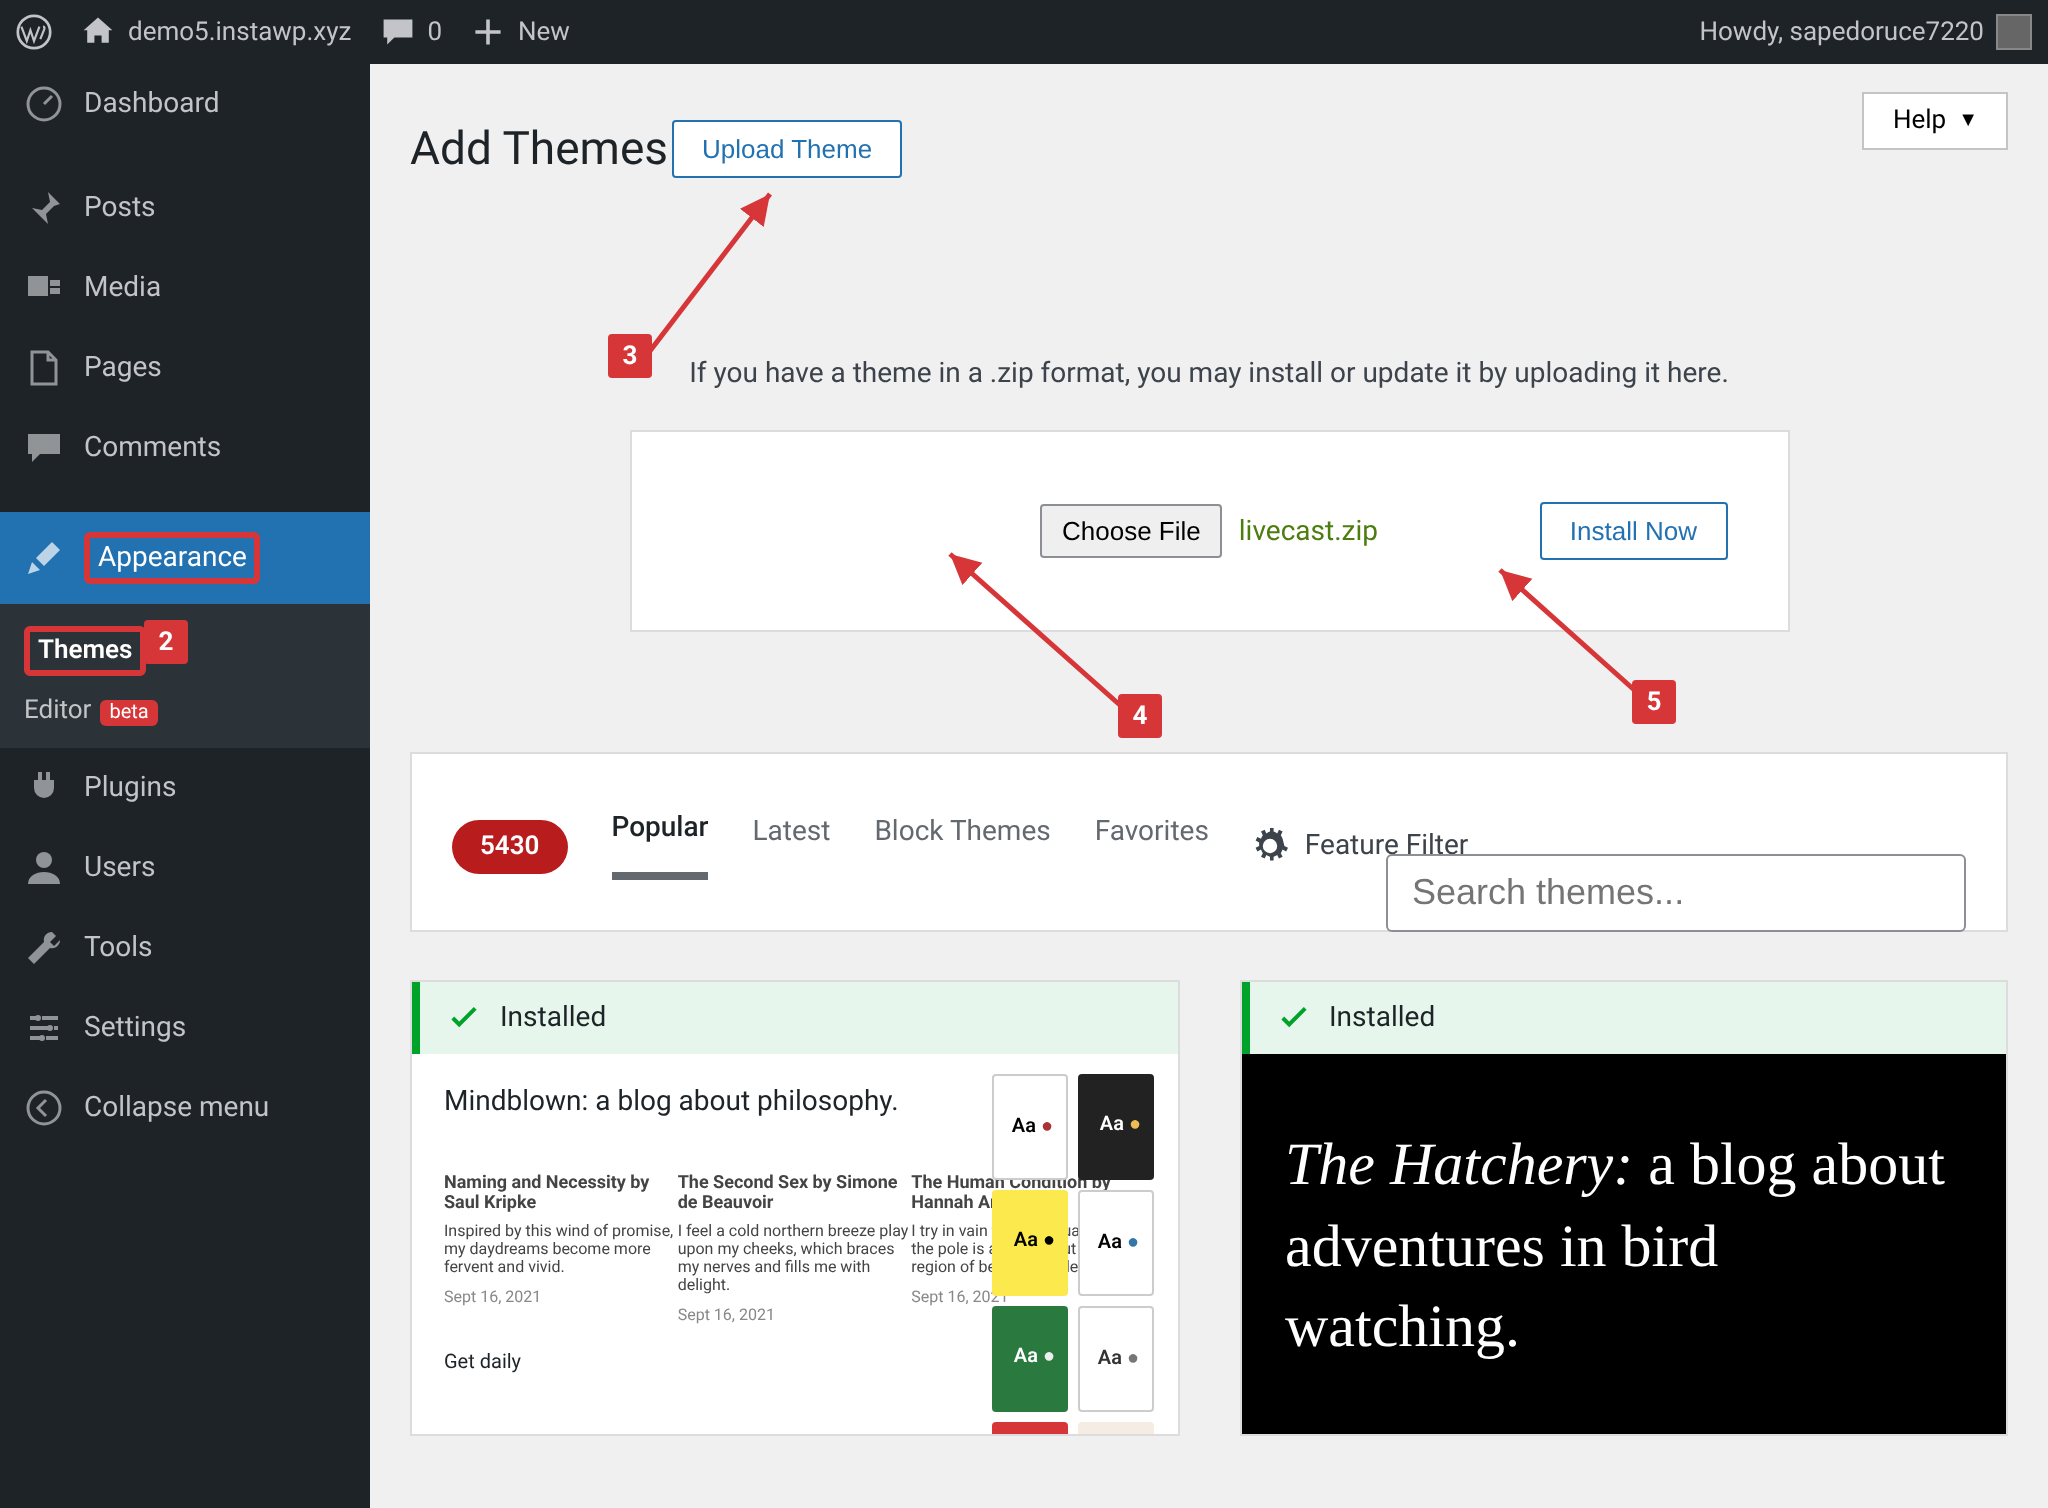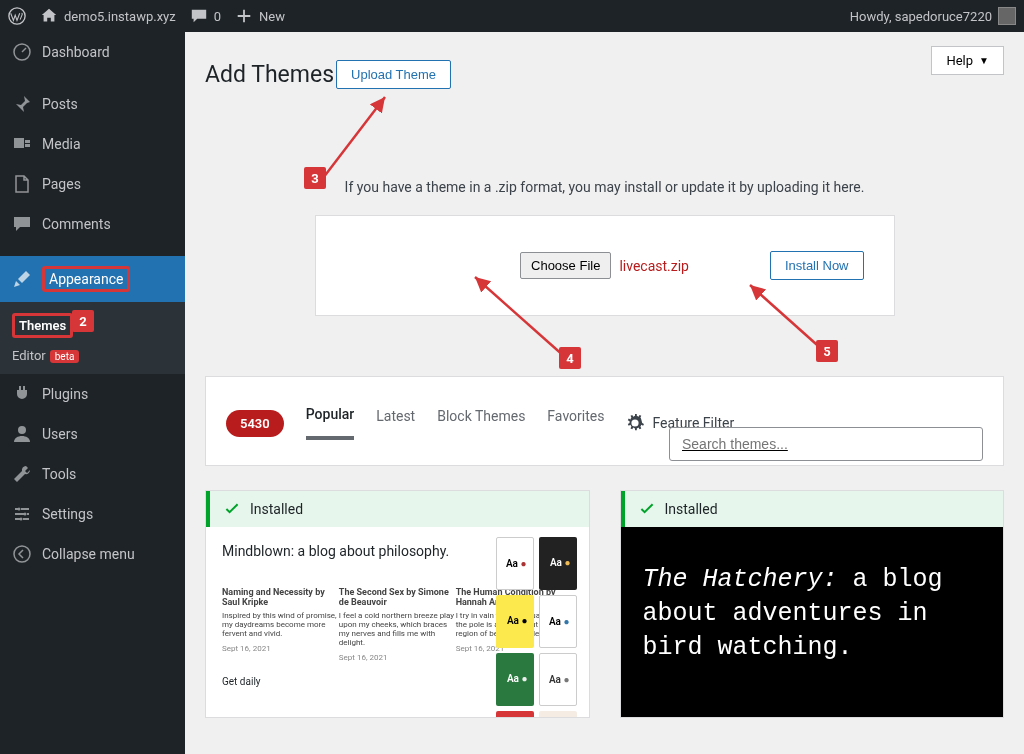--- a/index.html
+++ b/index.html
@@ -36,48 +36,48 @@
 .help-tab { position: absolute; right: 20px; top: 14px; background: #fff; border: 1px solid #c3c4c7; padding: 6px 14px; font-size: 13px; cursor: pointer; display: flex; align-items: center; gap: 6px;}
 .help-tab .arrow { font-size: 10px; }
 
 .page-title { font-size: 23px; font-weight: 400; color: #1d2327; display: flex; align-items: center; gap: 2px; margin-top: 8px; }
 .upload-btn { border: 1px solid #2271b1; color: #2271b1; background: #fff; padding: 6px 14px; font-size: 13px; cursor: pointer; border-radius: 2px; }
 
 .upload-zone { text-align: center; margin-top: 90px; }
 .upload-zone p { color: #3c434a; font-size: 14px; margin-bottom: 20px; }
 .upload-box { background: #fff; border: 1px solid #dcdcde; max-width: 580px; margin: 0 auto; padding: 36px 30px; display: flex; align-items: center; justify-content: center; gap: 8px; position:relative;}
 .choose-file { border: 1px solid #8c8f94; background: #efefef; padding: 5px 10px; font-size: 13px; cursor: pointer; border-radius: 2px;}
-.filename { font-size: 14px; color: #b91c1c; }
+.filename { font-size: 14px; color: #4d7c0f; }
 .install-now { border: 1px solid #2271b1; color: #2271b1; background: #fff; padding: 6px 14px; font-size: 13px; cursor: pointer; border-radius: 2px; position:absolute; right: 30px;}
 
 
 .filter-bar { background: #fff; border: 1px solid #dcdcde; margin-top: 60px; padding: 16px 20px 12px; display: flex; align-items: center; gap: 22px; font-size: 14px; flex-wrap: wrap; position: relative;}
 .count-pill { background: #b91c1c; color: #fff; padding: 6px 14px; border-radius: 16px; font-size: 13px; font-weight: 600;}
 .filter-tab { color: #646970; cursor: pointer; padding-bottom: 14px; }
 .filter-tab.active { color: #1d2327; border-bottom: 4px solid #646970; font-weight: 500;}
 .feature-filter { display: flex; align-items: center; gap: 8px; color: #3c434a; cursor: pointer; }
 .feature-filter svg { width: 18px; height: 18px; fill: #3c434a; }
-.search-themes { border: 1px solid #8c8f94; padding: 8px 12px; font-size: 14px; width: 314px; border-radius: 3px; position: absolute; right: 20px; top: 50px; text-decoration: underline;}
+.search-themes { border: 1px solid #8c8f94; padding: 8px 12px; font-size: 18px; width: 290px; border-radius: 3px; position: absolute; right: 20px; top: 50px;}
 .filter-bar-tall { height: 90px; }
 
 
 .theme-grid { display: flex; gap: 30px; margin-top: 24px; }
 .theme-card { flex: 1; border: 1px solid #dcdcde; background: #fff; overflow: hidden; position: relative;}
 .theme-card .installed-bar { background: #e7f6ec; border-left: 4px solid #00a32a; padding: 10px 14px; font-size: 14px; color: #1d2327; display: flex; align-items: center; gap: 10px;}
 .theme-card .installed-bar svg { width: 16px; height: 16px; fill:#00a32a;}
 .theme-preview { height: 190px; padding: 16px; position: relative; }
 .theme-preview.dark { background: #000; color: #fff; }
 .style-grid { position: absolute; right: 12px; top: 10px; display: grid; grid-template-columns: 38px 38px; gap: 5px;}
 .style-chip { font-size: 10px; padding: 20px 6px; border-radius: 2px; text-align: right; font-weight:600;}
 .tw-title { font-size: 14px; color: #1d2327; margin-bottom: 28px; font-weight: 400;}
 .tw-cols { display: flex; font-size: 8px; color: #444;}
 .tw-cols .c { flex: 1; }
 .tw-cols .c b { display: block; font-size: 9px; margin-bottom: 4px;}
 .tw-cols .c .date { margin-top:6px; color:#888;}
-.hatchery-title { font-family: Liberation Mono, monospace; font-size: 25px; font-style: italic; line-height: 1.35; padding: 20px 10px 0 6px;}
+.hatchery-title { font-family: Liberation Serif, serif; font-size: 30px; font-style: italic; line-height: 1.35; padding: 20px 10px 0 6px;}
 .hatchery-title .normal { font-style: normal; }
 
 
 .annot-arrow { position: absolute; pointer-events: none; }
 
 </style>
 </head>
 <body>
 
 <div class="admin-bar">

